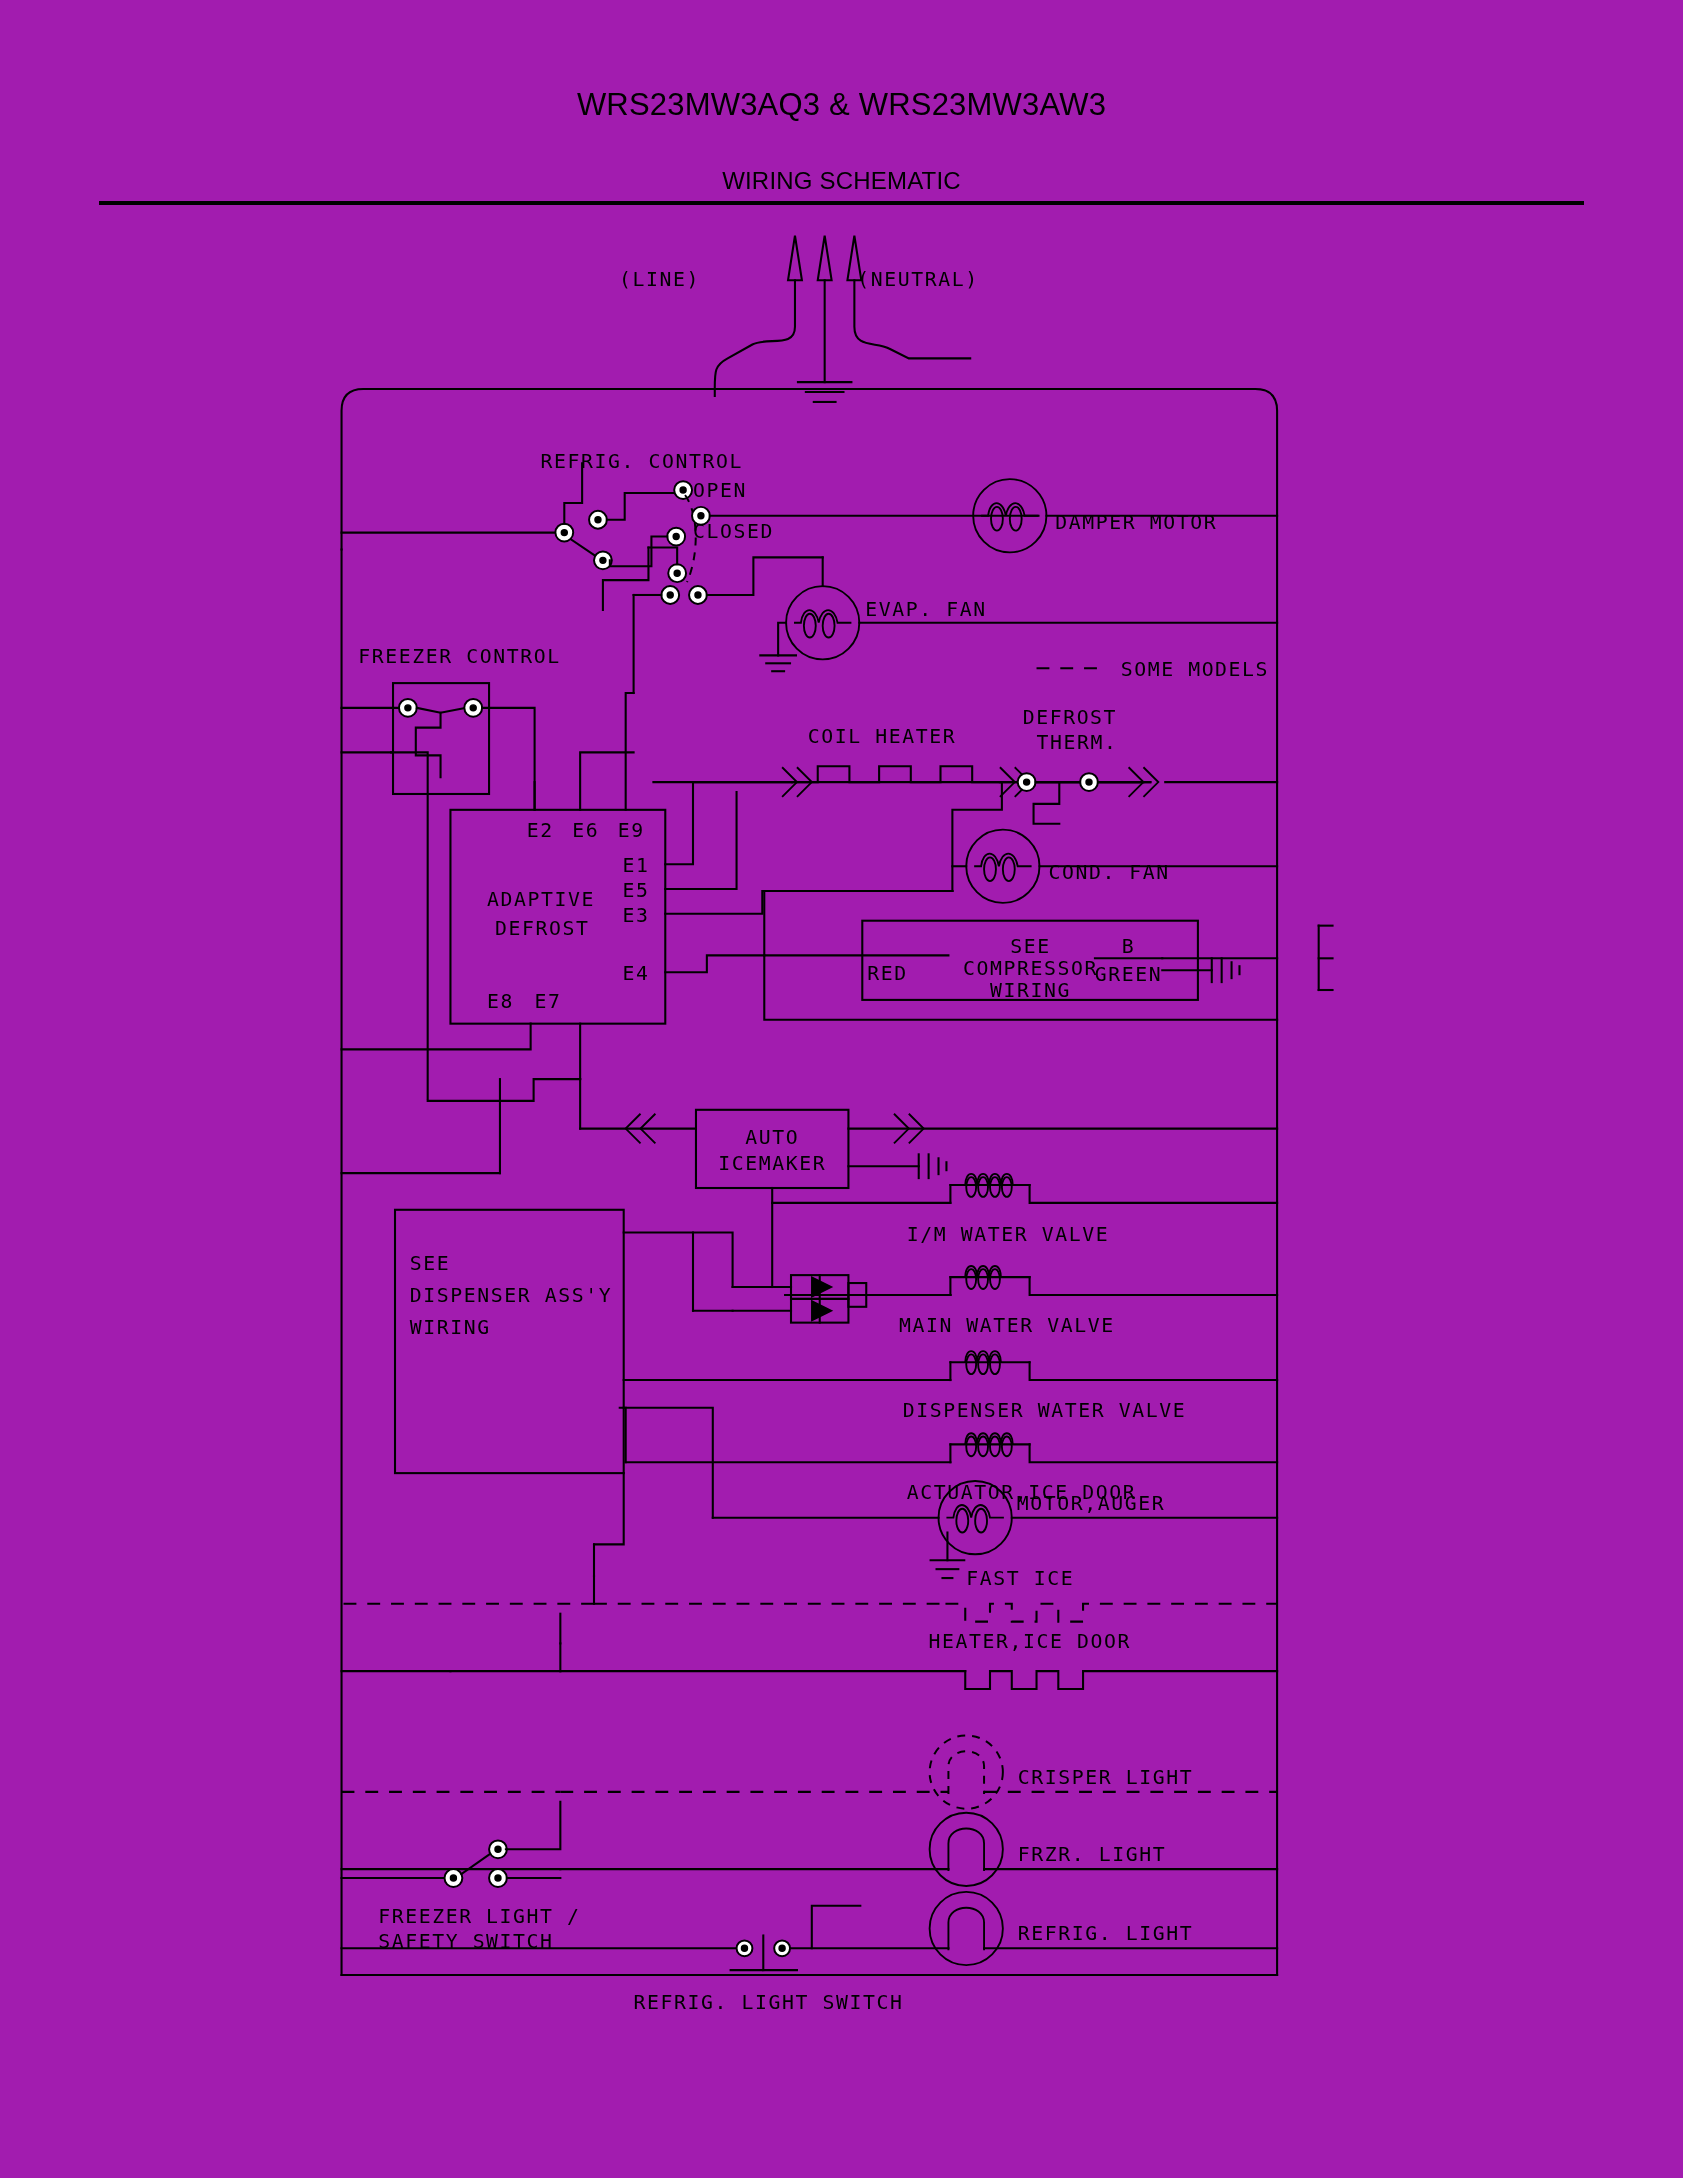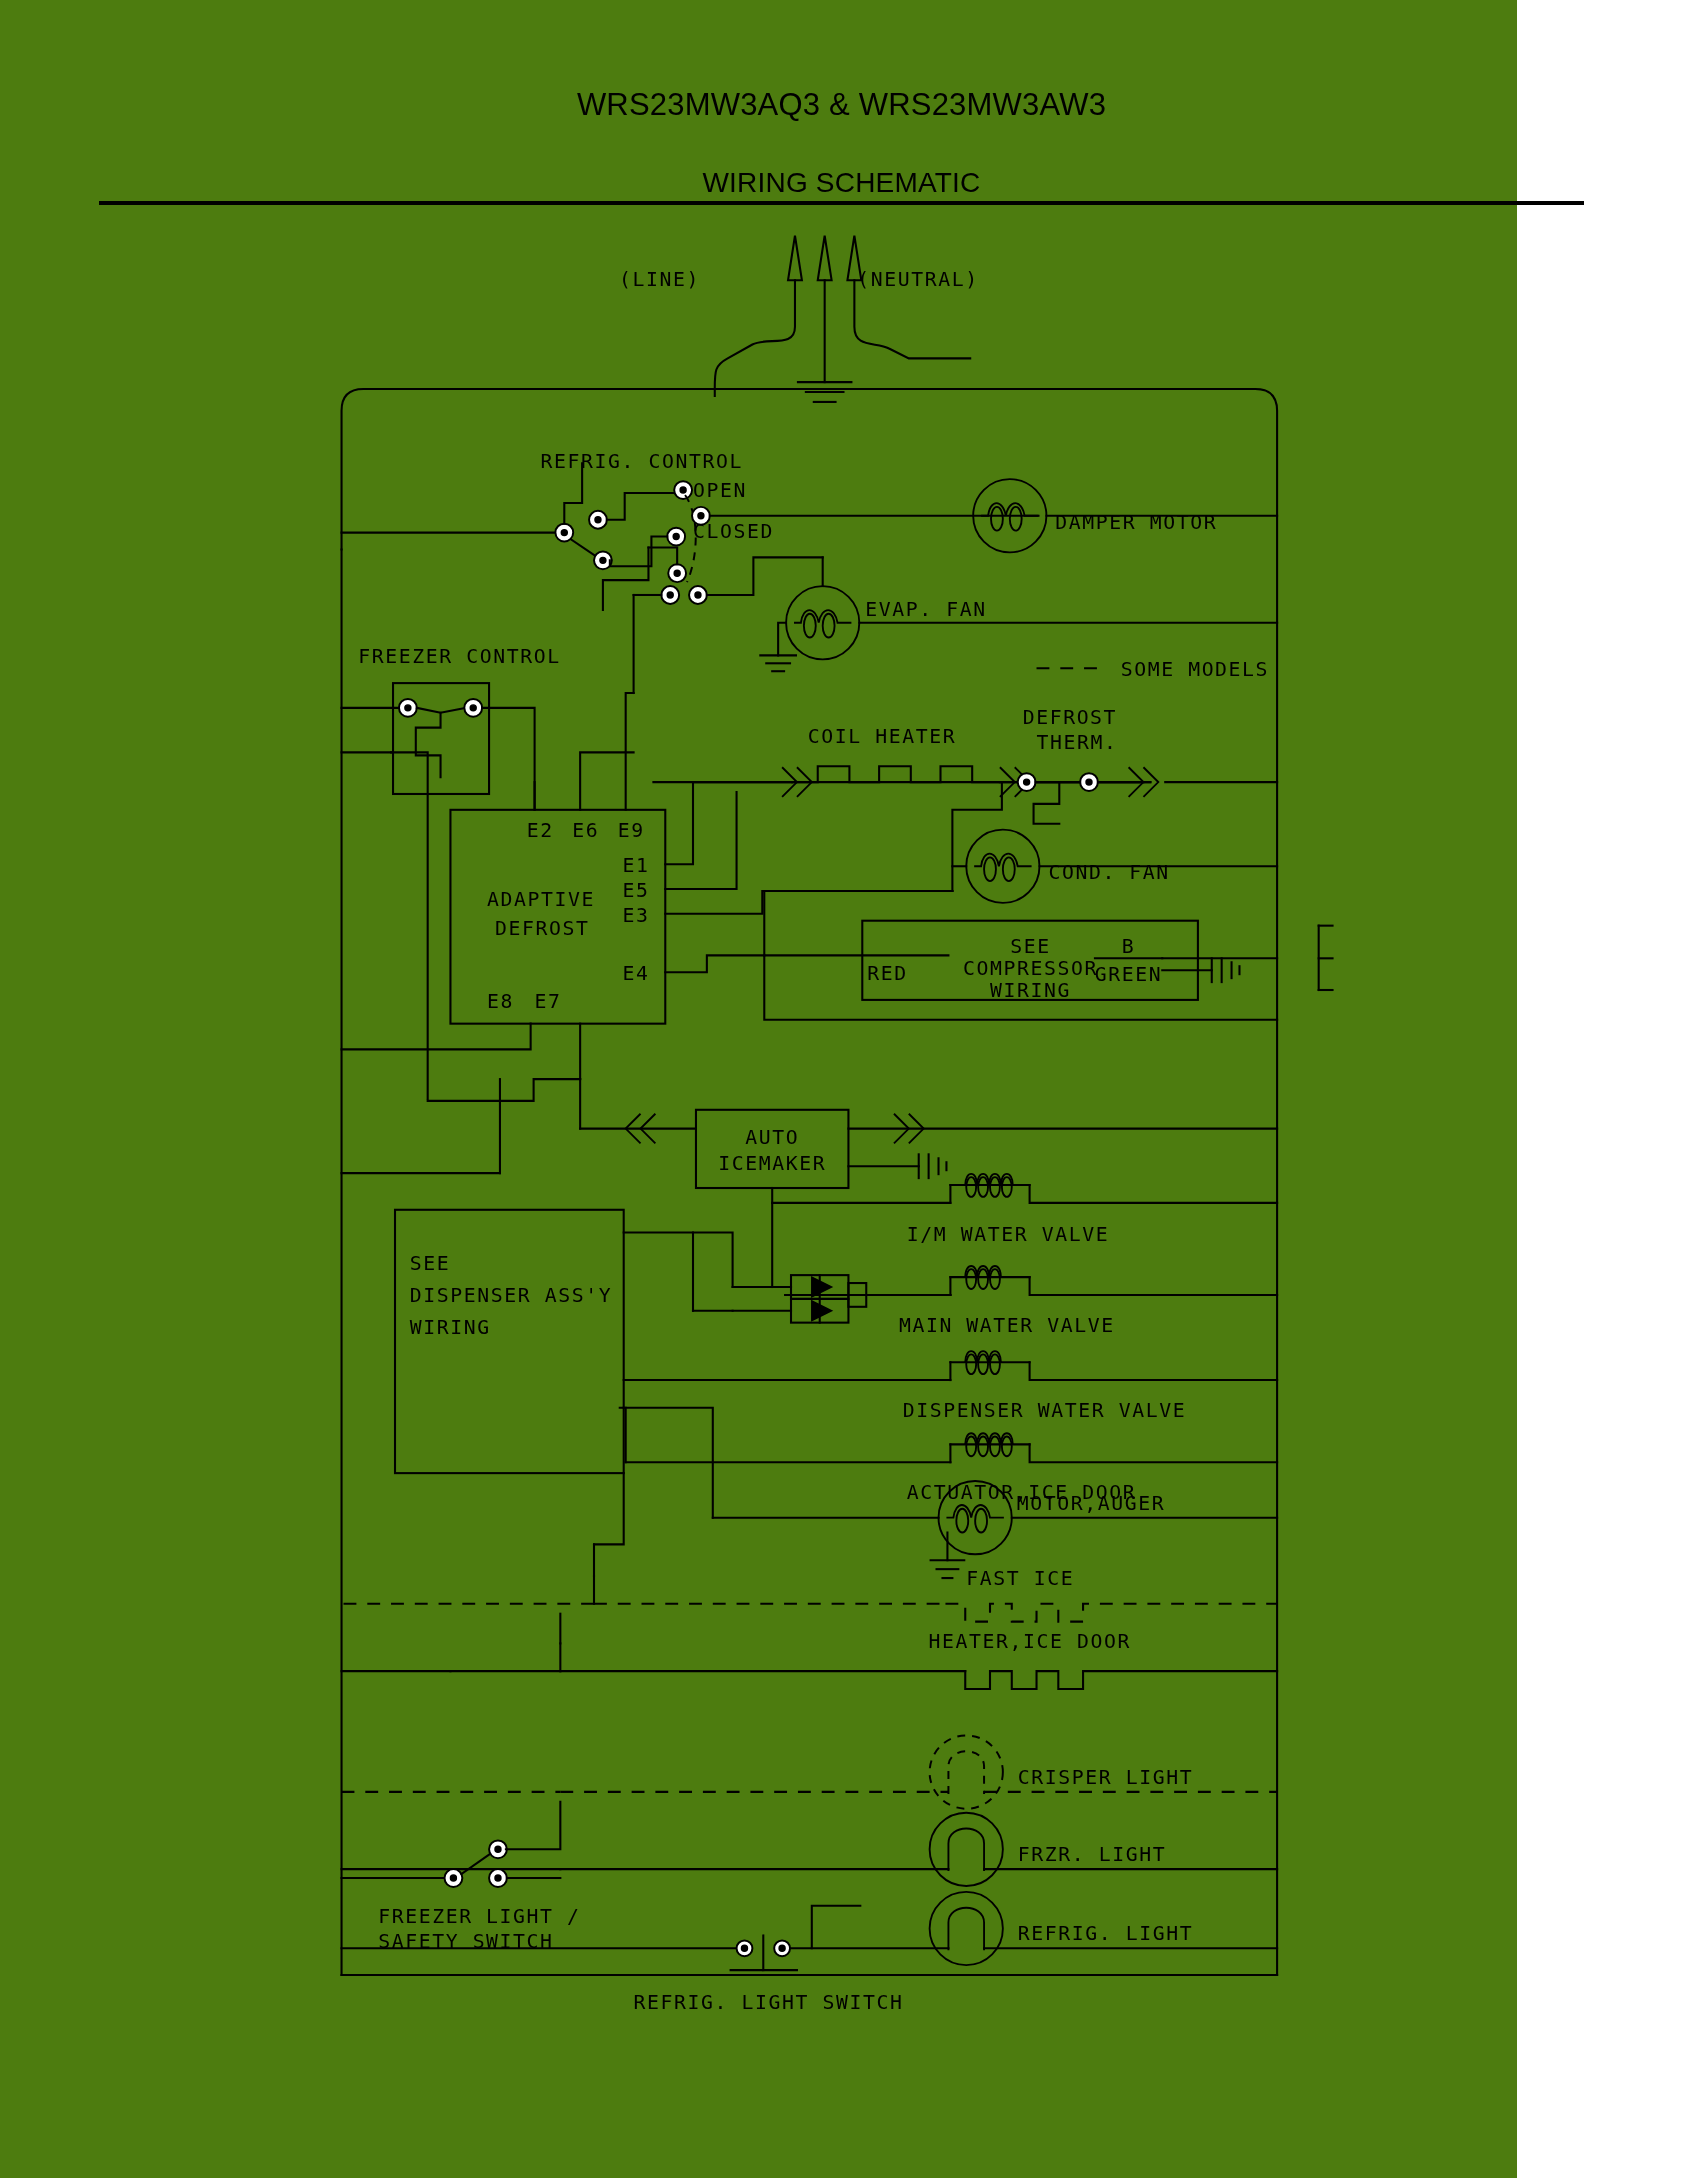--- a/index.html
+++ b/index.html
@@ -8,39 +8,39 @@
     background: #ffffff;
   }
   body {
     width: 1683px;
     height: 2178px;
     font-family: "Liberation Sans", sans-serif;
     overflow: hidden;
   }
   #page {
     position: relative;
-    width: 1517px;
+    width: 1683px;
     height: 2178px;
-    background: #4d7c0f;
+    background: #a21caf;
   }
   .hdr {
     position: absolute;
     left: 0;
     width: 1683px;
     text-align: center;
     color: #000000;
   }
   #model-title {
     top: 87px;
     font-size: 31px;
     letter-spacing: 0.2px;
   }
   #doc-title {
     top: 167px;
-    font-size: 28px;
+    font-size: 24px;
     letter-spacing: 0.2px;
   }
   #title-rule {
     position: absolute;
     left: 99px;
     top: 201px;
     width: 1485px;
     height: 4px;
     background: #000000;
   }

